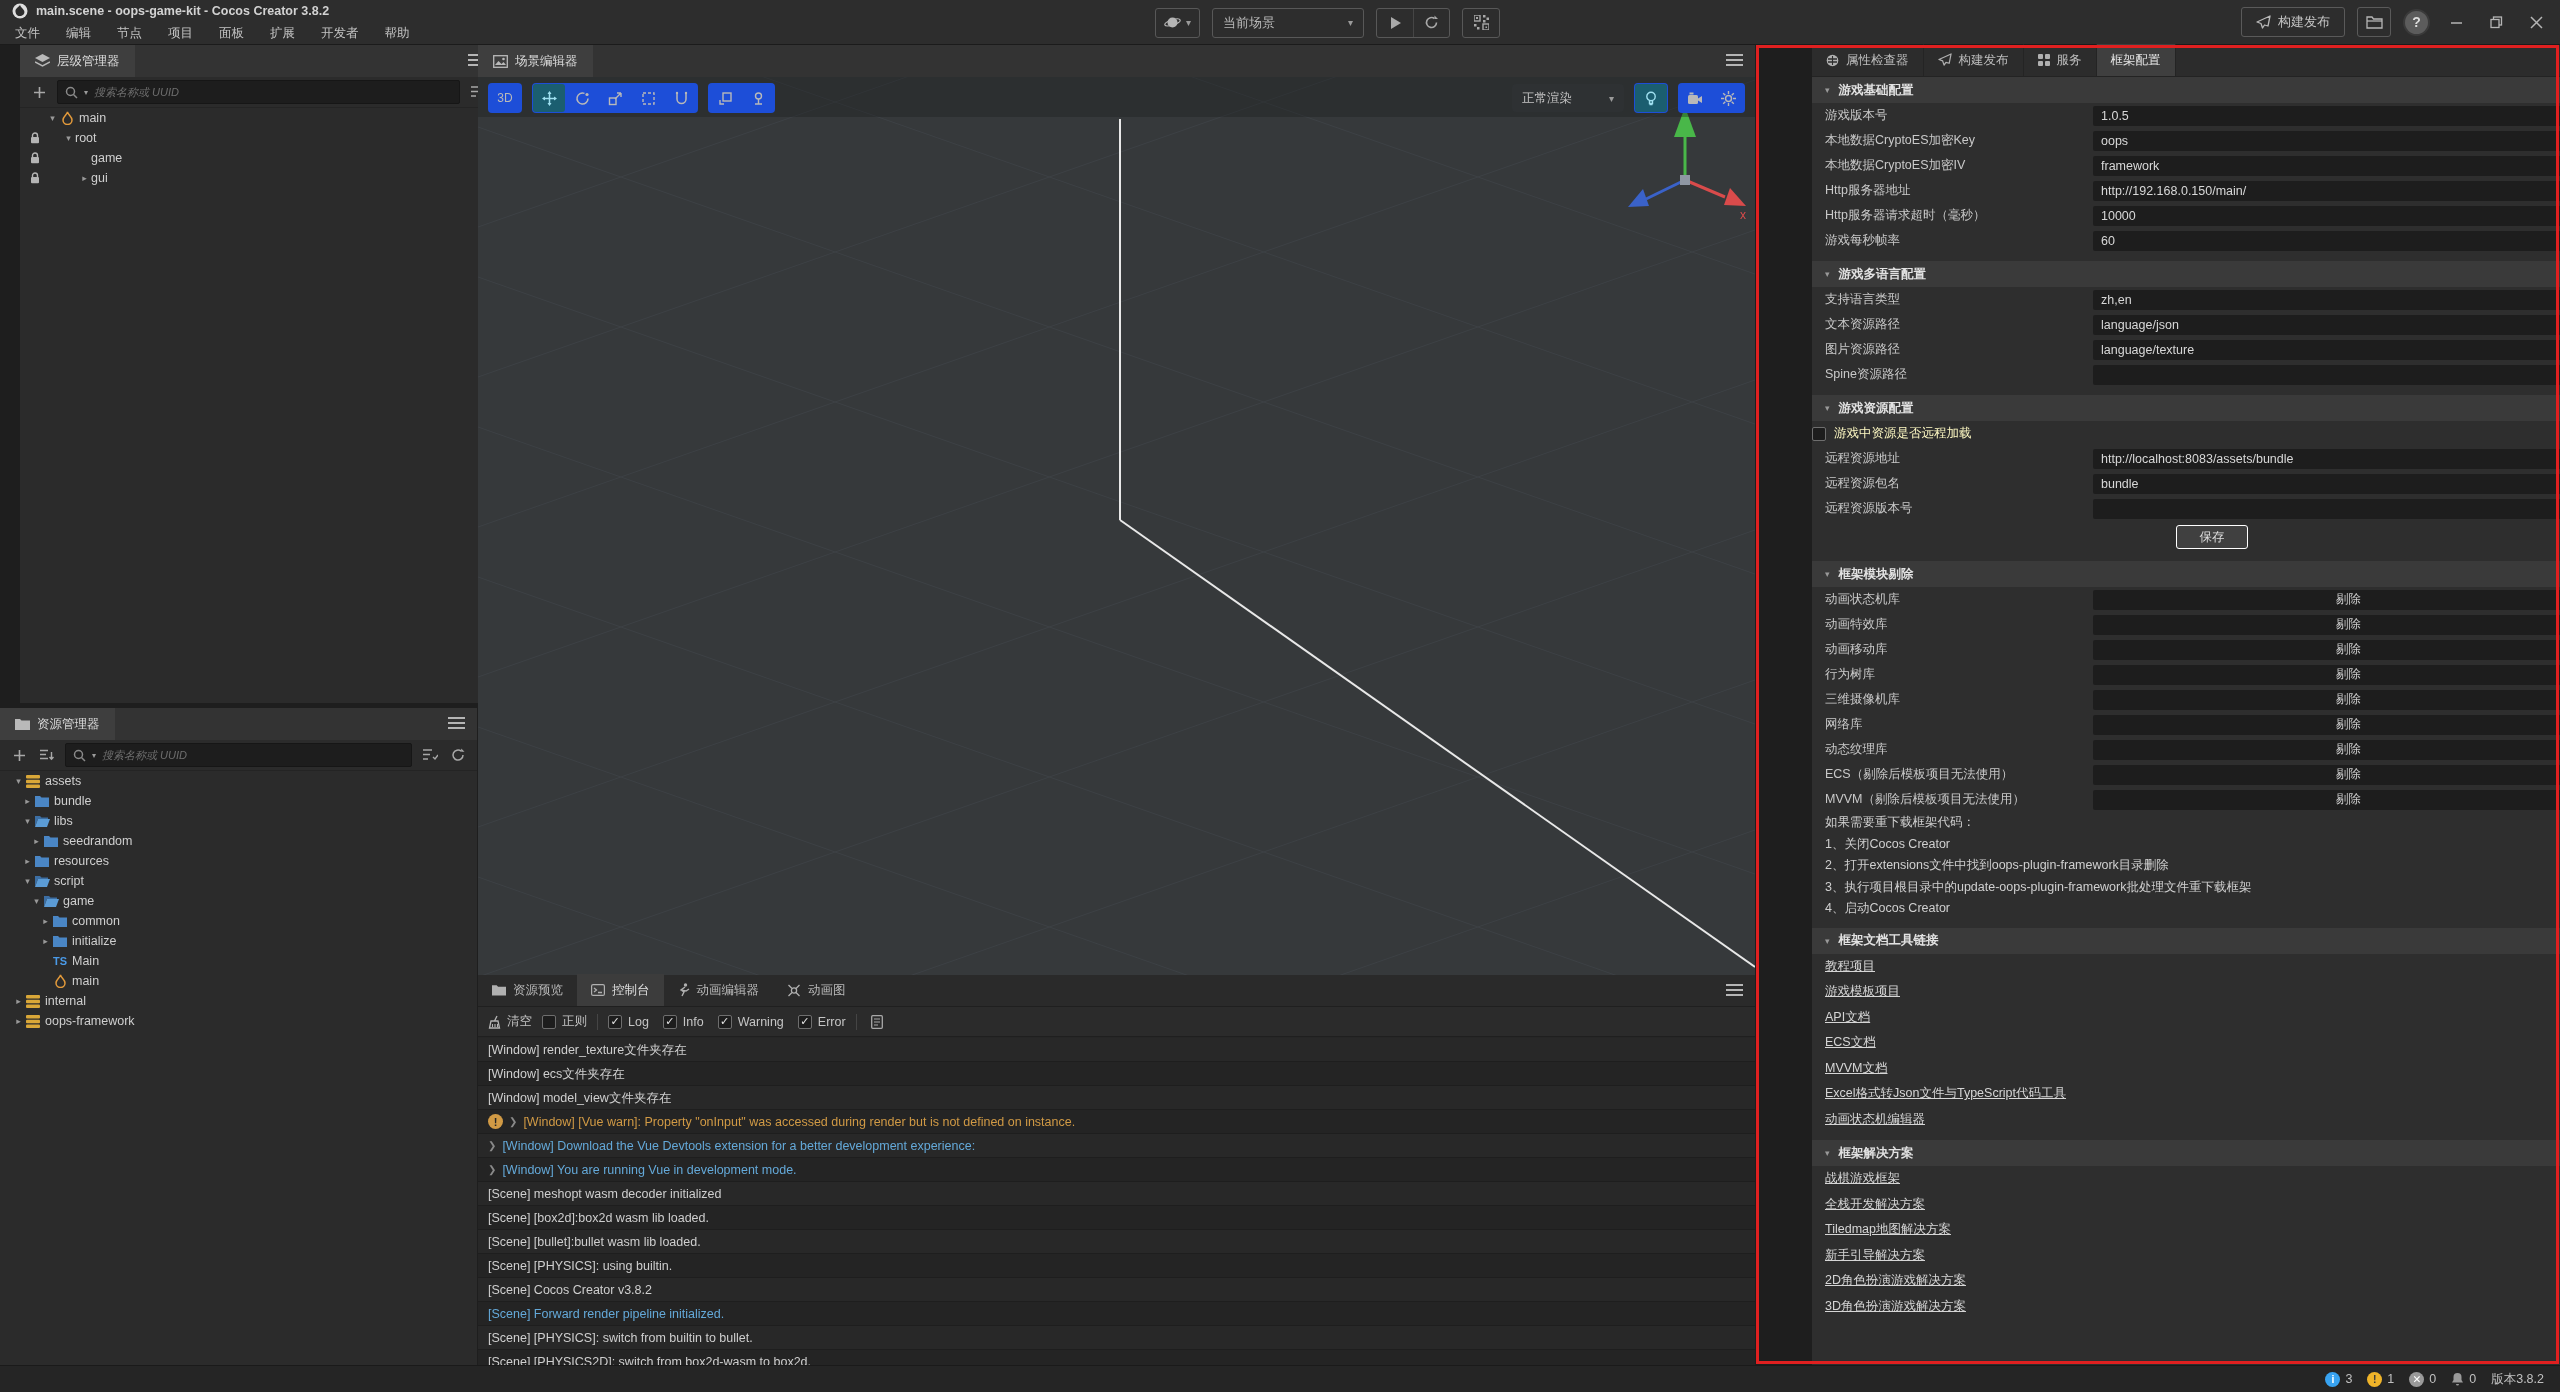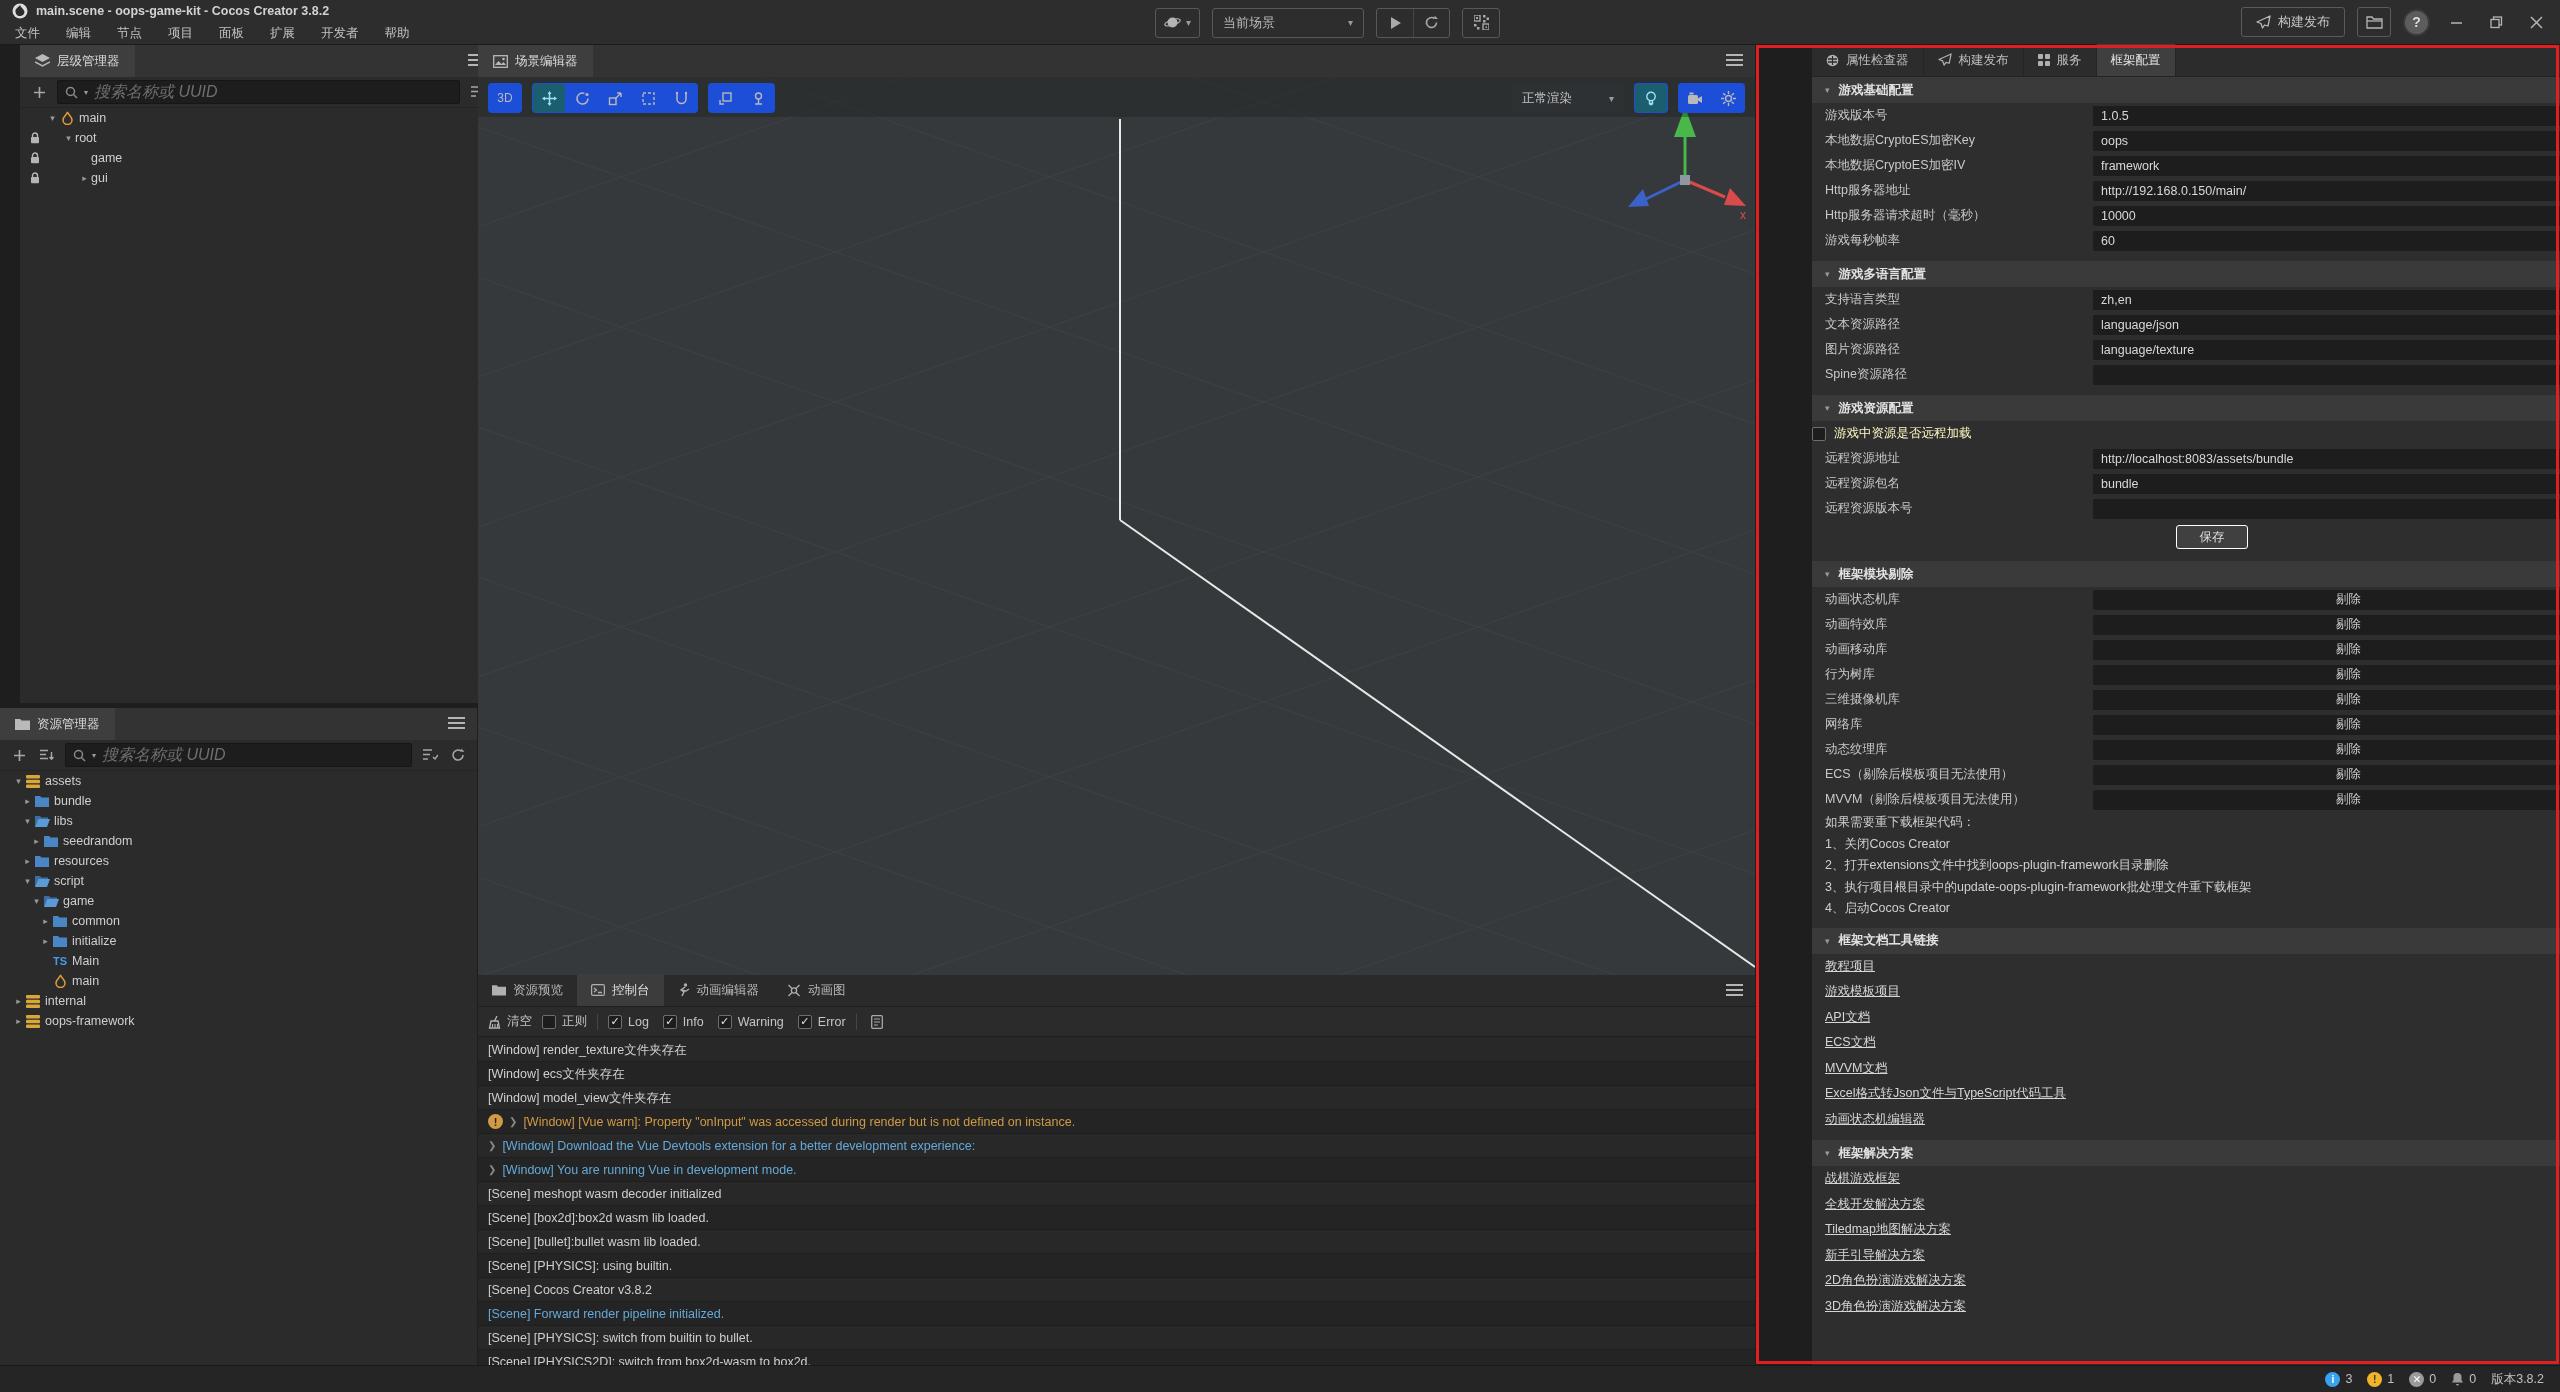--- a/index.html
+++ b/index.html
@@ -25,21 +25,21 @@
   .help-btn { width:27px; height:27px; border-radius:50%; background:#5c5c5c; color:#ddd; display:flex; align-items:center; justify-content:center; font-weight:bold; font-size:14px; border:2px solid #3a3a3a; }
   .win-btn { width:28px; height:28px; display:flex; align-items:center; justify-content:center; color:#b5b5b5; }
 
   
   .panel { position:absolute; background:#2b2b2b; }
   .panel-header { height:32px; background:#333333; display:flex; align-items:flex-end; position:relative; }
   .panel-tab { height:32px; display:flex; align-items:center; padding:0 15px; gap:7px; background:#3e3e3e; font-size:12.5px; color:#dcdcdc; }
   .hamburger { position:absolute; right:12px; top:9px; width:17px; height:13px; background:repeating-linear-gradient(#b5b5b5 0 2px, transparent 2px 5px); }
   .search-row { height:31px; display:flex; align-items:center; padding:0 9px; gap:8px; background:#2b2b2b; border-bottom:1px solid #242424; }
   .search-box { flex:1; height:24px; background:#1d1d1d; border:1px solid #161616; border-radius:2px; display:flex; align-items:center; padding:0 7px; gap:6px; }
-  .search-box input { flex:1; background:transparent; border:none; outline:none; color:#5eead4; font-size:16px; font-family:inherit; }
+  .search-box input { flex:1; background:transparent; border:none; outline:none; color:#5eead4; font-size:11px; font-family:inherit; }
   .search-box input::placeholder { color:#6f6f6f; font-style:italic; }
   .tool-ic { display:flex; align-items:center; justify-content:center; width:20px; height:20px; color:#a8a8a8; flex:none; }
 
   
   .tree { position:absolute; left:0; right:0; bottom:0; overflow:hidden; background:#2b2b2b; }
   .tree-row { height:20px; display:flex; align-items:center; font-size:12.5px; color:#cfcfcf; position:relative; white-space:nowrap; }
   .tr-arrow { width:13px; font-size:9px; color:#999; text-align:center; flex:none; }
   .tr-icon { width:16px; height:14px; margin-right:4px; display:flex; align-items:center; justify-content:center; flex:none; }
   .tr-lock { position:absolute; left:10px; top:4px; }
   .ts-ic { color:#4a9ae8; font-weight:bold; font-size:11px; }

